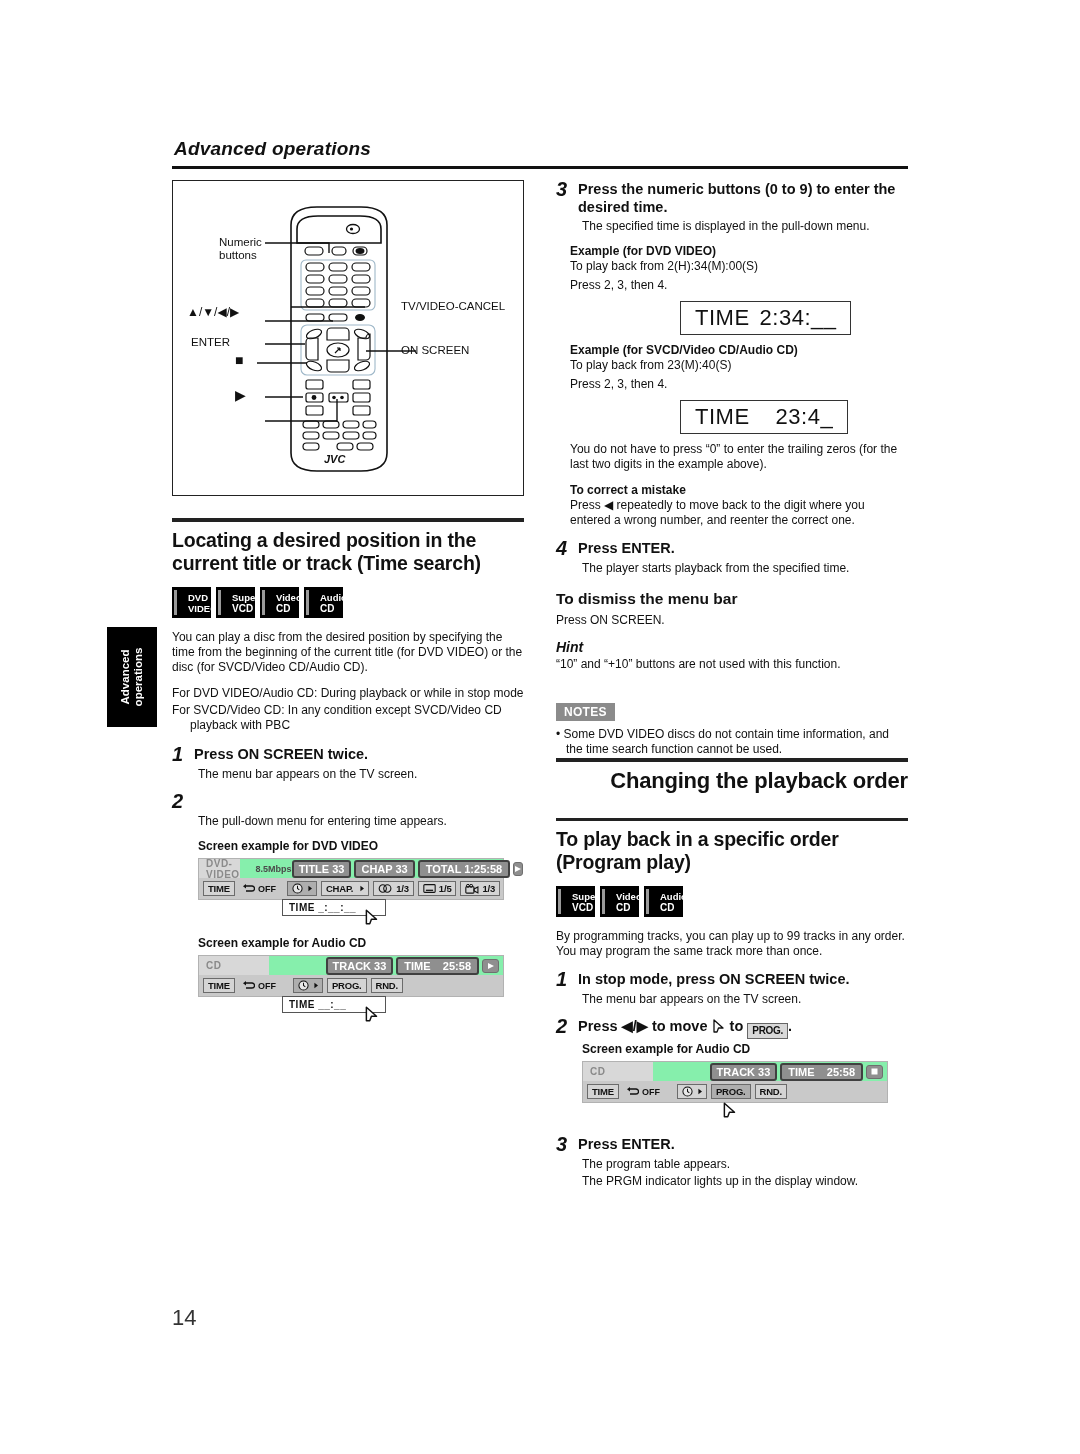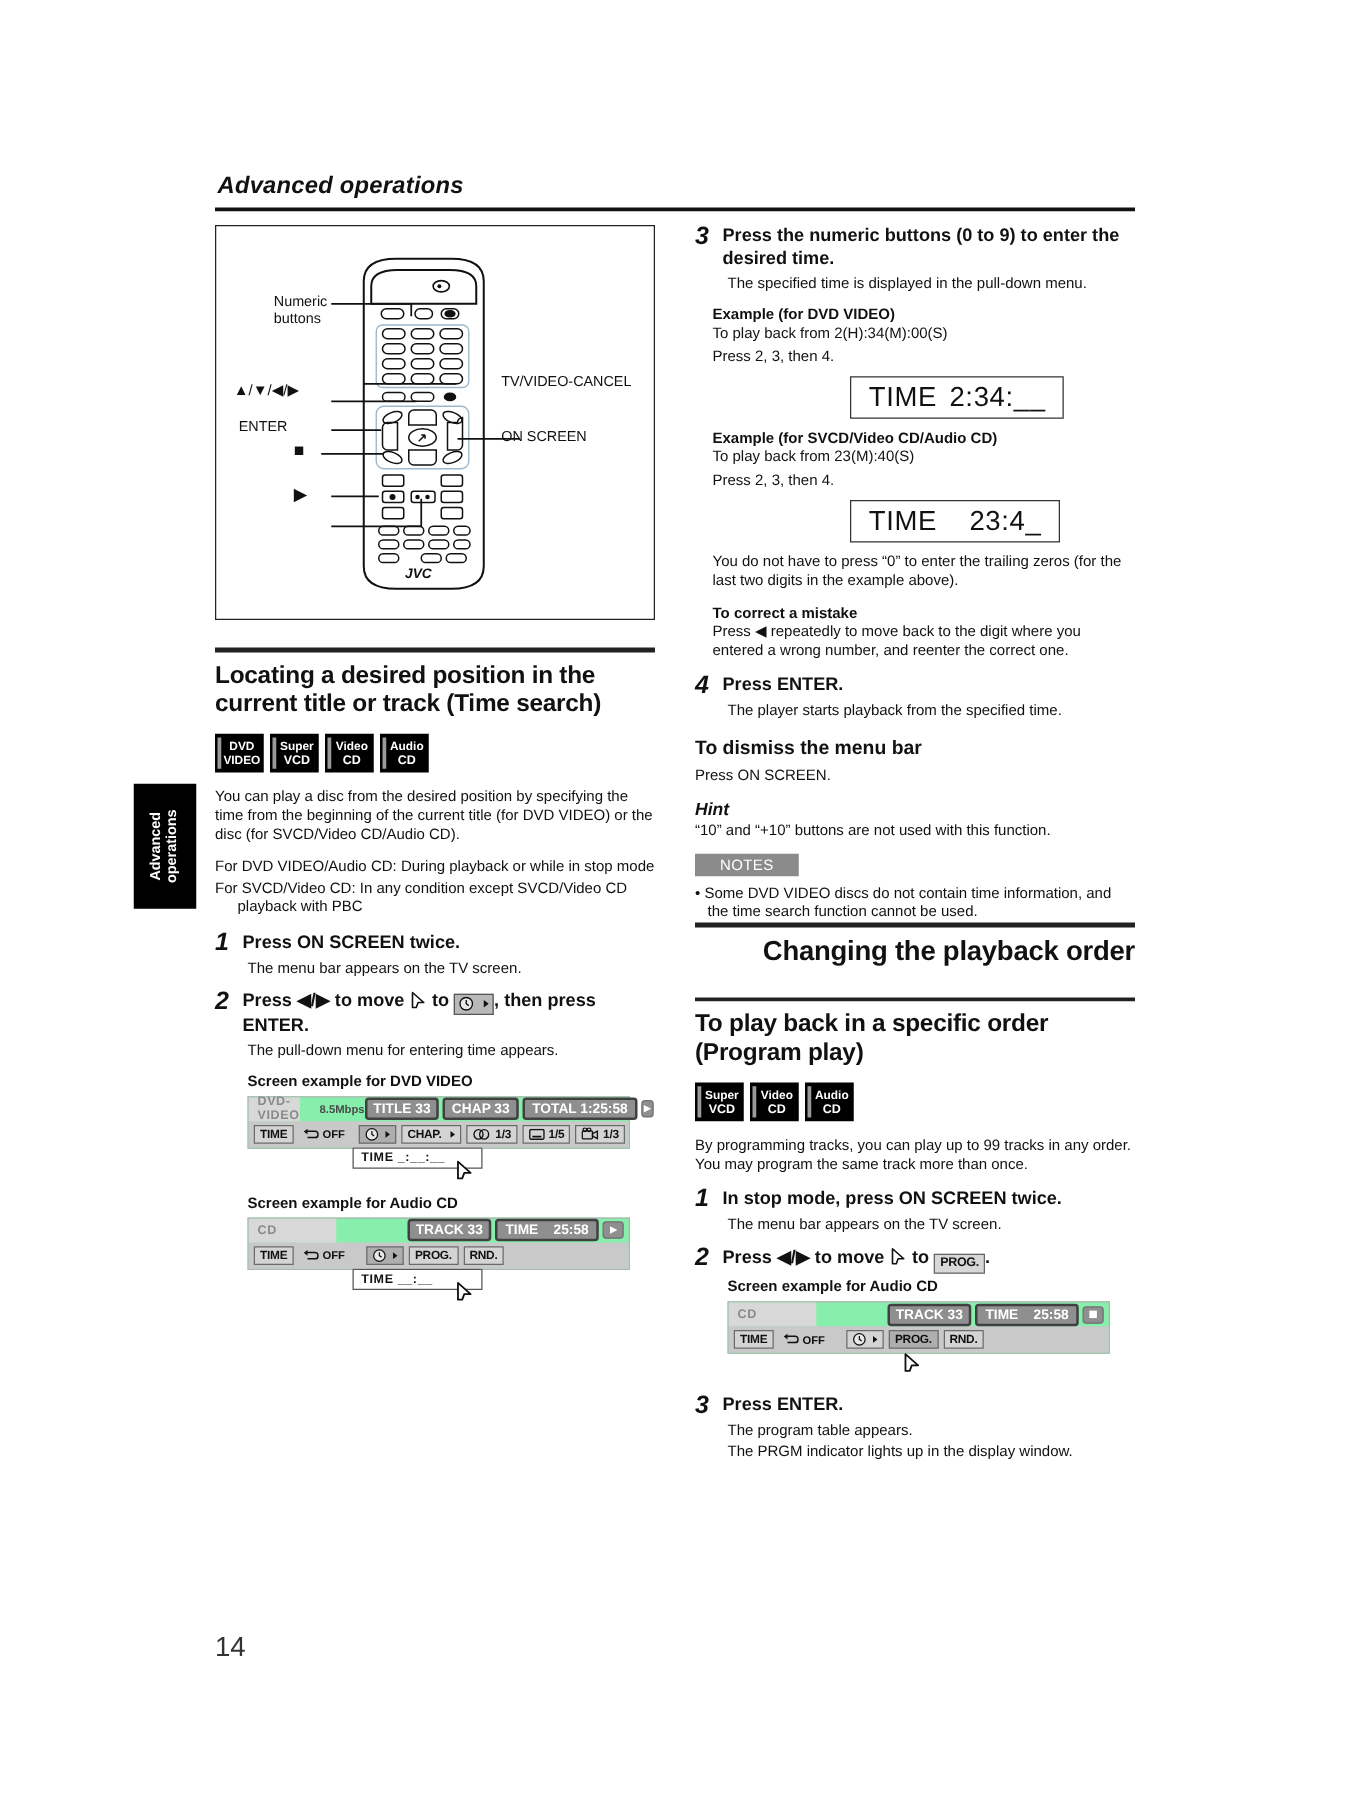--- a/index.html
+++ b/index.html
@@ -56,21 +56,21 @@
   .sec-title {
     font-size:19.5px; font-weight:bold; line-height:23px;
     letter-spacing:-0.2px; margin:0 0 12px 0;
   }
 
   
   .badges { display:flex; gap:5px; margin:0 0 12px 0; }
   .badge {
     background:#000; color:#fff; height:31px; width:39px;
     display:flex; flex-direction:column; justify-content:center;
-    align-items:center; position:relative; padding-left:4px;
+    align-items:flex-start; position:relative; padding-left:16px;
   }
   .badge .bar {
     position:absolute; left:2px; top:3px; bottom:3px; width:3px;
     background:#9a9a9a;
   }
   .badge span { font-size:10px; font-weight:bold; line-height:11px; display:block; }
   .badge span.l1 { font-size:9.5px; }
 
   
   .p { font-size:12px; line-height:15px; margin:0 0 11px 0; }
@@ -157,21 +157,21 @@
     display:inline-flex; align-items:center; gap:10px;
     padding:3px 14px; font-size:22px; letter-spacing:0.5px;
     margin:6px 0 8px 110px;
   }
 
   .lbl-bold { font-size:12px; font-weight:bold; margin:0 0 1px 0; }
   .hint-ttl { font-size:14px; font-weight:bold; font-style:italic; margin:10px 0 2px 0; }
   .sub-ttl { font-size:15.5px; font-weight:bold; margin:14px 0 5px 0; }
   .notes-badge {
     display:inline-block; background:#8b8b8b; color:#fff;
-    font-size:12px; font-weight:normal; padding:2px 20px; margin:0 0 6px 0;
+    font-size:12px; font-weight:bold; padding:2px 8px; margin:20px 0 6px 0;
     letter-spacing:0.3px;
   }
   .note-li {
     font-size:12px; line-height:15px; padding-left:10px;
     text-indent:-10px; margin-bottom:1px;
   }
 
   #page-number {
     position:absolute; left:172px; top:1305px;
     font-size:22px; color:#333;
@@ -332,39 +332,20 @@
     <div class="p ind" style="margin-bottom:12px;">For SVCD/Video CD: In any condition except SVCD/Video CD playback with PBC</div>
 
     <div class="step">
       <div class="num">1</div>
       <div class="stitle">Press ON SCREEN twice.</div>
     </div>
     <div class="step-body">The menu bar appears on the TV screen.</div>
 
     <div class="step">
       <div class="num">2</div>
-      <div class="stitle">
-        <span>Press ◀/▶ to move</span>
-        <span class="ic ic-cursor">
-          <svg width="14" height="16" viewBox="0 0 14 16">
-              <path d="M2 14 L2 2 L11 10 L6.5 10 L5 14 Z" fill="#fff" stroke="#111" stroke-width="1.3" stroke-linejoin="round"></path>
-            </svg>
-        </span>
-        <span>to</span>
-        <span class="ic ic-clockbtn">
-          <svg width="12" height="12" viewBox="0 0 12 12">
-              <circle cx="6" cy="6" r="5" fill="#e8e8e8" stroke="#111" stroke-width="1.1"></circle>
-              <path d="M6 3 V6 L8 7.5" stroke="#111" stroke-width="1.1" fill="none"></path>
-            </svg>
-          <svg width="10" height="10" viewBox="0 0 10 10">
-              <path d="M0 5 h6 V2 l4 3 -4 3 V5" fill="#111"></path>
-            </svg>
-        </span><span>, then press</span><br>
-        <span>ENTER.</span>
-      </div>
     </div>
     <div class="step-body">The pull-down menu for entering time appears.</div>
 
     <div style="margin-left:26px;">
       <div class="osd-cap">Screen example for DVD VIDEO</div>
       <div class="osd-wrap" style="height:70px;">
         <div class="osd">
           <div class="osd-row1">
             <div class="osd-disc">DVD-VIDEO</div>
             <div class="osd-rate">8.5Mbps</div>

